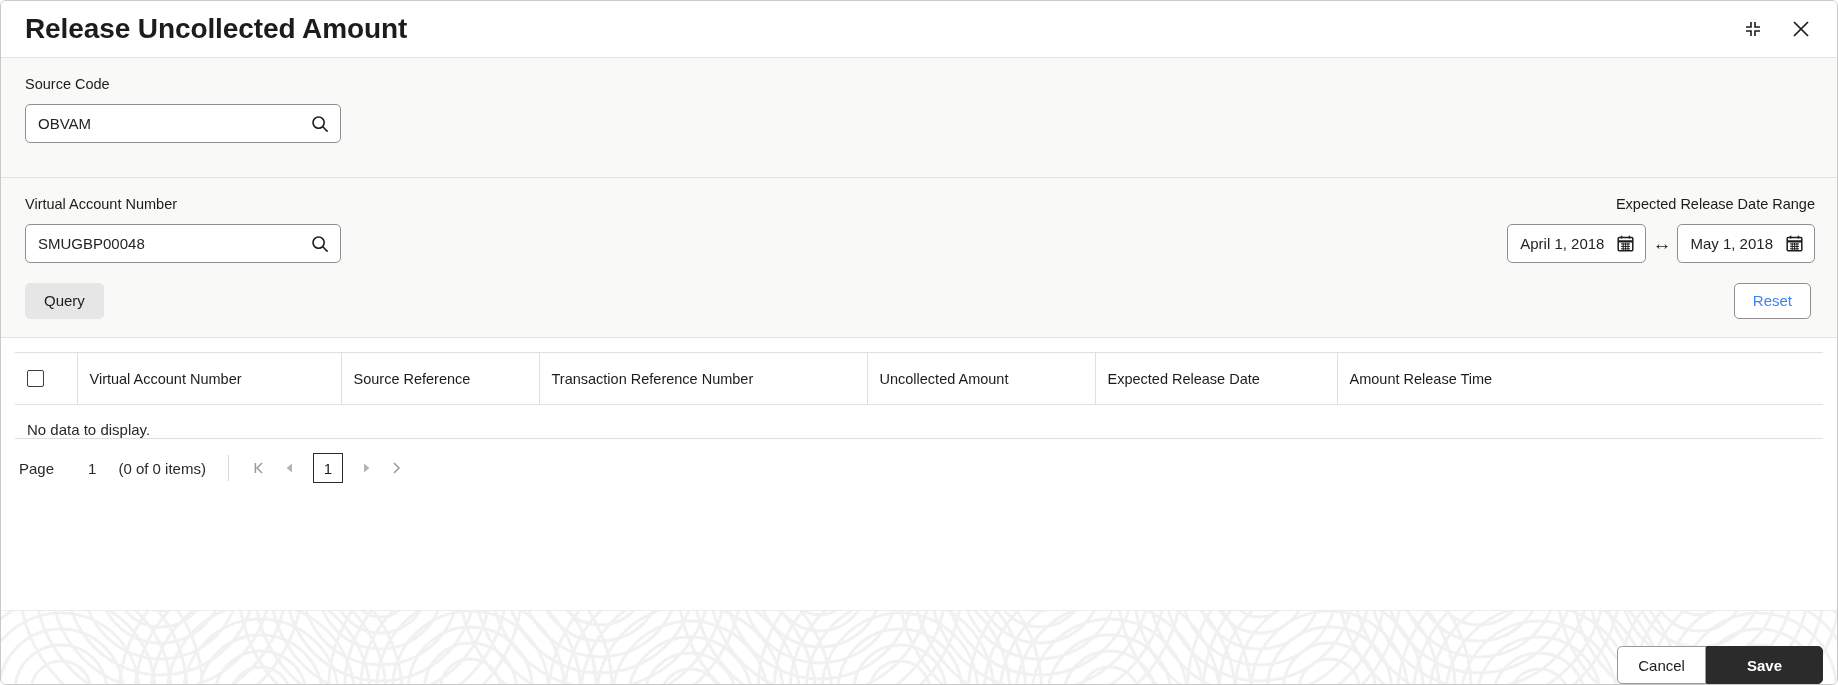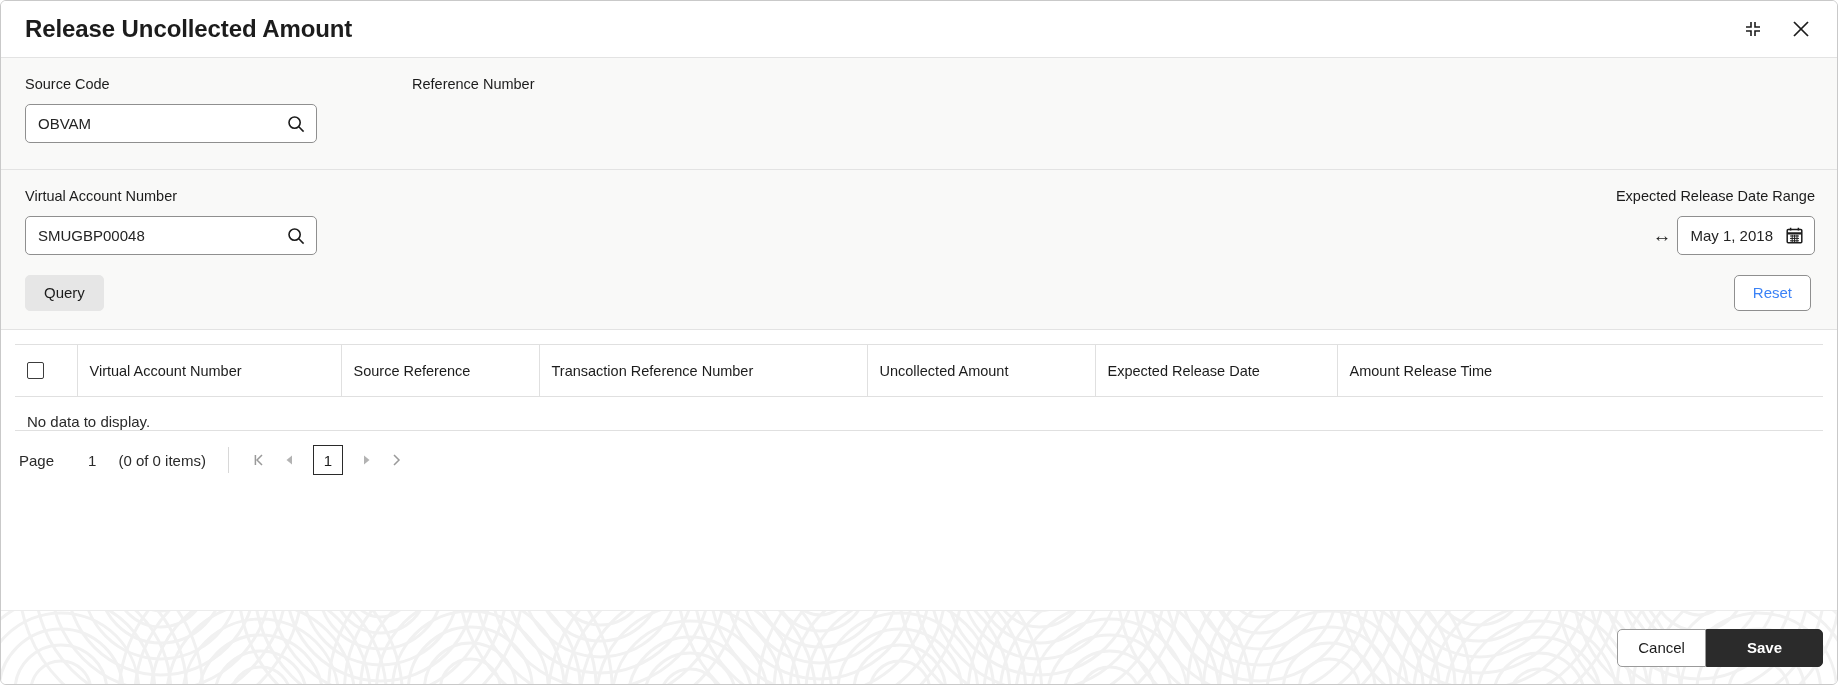--- a/index.html
+++ b/index.html
@@ -26,21 +26,21 @@
   .titlebar {
     height: 57px;
     flex: 0 0 57px;
     background: #ffffff;
     border-bottom: 1px solid #e3e3e3;
     display: flex;
     align-items: center;
     padding: 0 22px 0 24px;
   }
   .title-text {
-    font-size: 24px;
+    font-size: 28px;
     font-weight: bold;
     color: #1c1c1c;
     letter-spacing: -0.1px;
     white-space: nowrap;
   }
   .title-actions {
     margin-left: auto;
     display: flex;
     align-items: center;
     gap: 20px;
@@ -56,21 +56,21 @@
     border: none;
     padding: 0;
   }
 
   
   .section {
     background: #f9f9f8;
     border-bottom: 1px solid #e3e3e3;
     padding: 18px 22px 20px 14px;
   }
-  .section.sec-1 { padding-bottom: 26px; }
+  .section.sec-1 { padding-bottom: 34px; }
   .section.sec-2 { padding-bottom: 18px; }
 
   .field-row {
     display: flex;
     align-items: flex-start;
   }
   .field {
     display: flex;
     flex-direction: column;
   }
@@ -88,21 +88,21 @@
   .field-static {
     font-size: 15px;
     color: #2a2a2a;
     line-height: 38px;
     padding-top: 2px;
   }
 
   
   .input-wrap {
     position: relative;
-    width: 292px;
+    width: 316px;
     height: 39px;
     background: #ffffff;
     border: 1px solid #8f8f8f;
     border-radius: 5px;
     display: flex;
     align-items: flex-end;
   }
   .input-wrap input {
     flex: 1;
     border: none;
@@ -270,21 +270,21 @@
   }
 
   
   .footer {
     position: relative;
     flex: 0 0 74px;
     height: 74px;
     background: #ffffff;
     border-top: 1px solid #ececec;
     display: flex;
-    align-items: center;
+    align-items: flex-end;
     justify-content: flex-end;
     padding: 0 14px 0 0;
     overflow: hidden;
   }
   .footer-watermark {
     position: absolute;
     inset: 0;
     pointer-events: none;
     opacity: 1;
   }
@@ -352,21 +352,20 @@
           <input type="text" value="OBVAM" style="">
           <span class="input-icon">
             <svg width="20" height="20" viewBox="0 0 20 20" fill="none" stroke="#1c1c1c" stroke-width="1.6">
               <circle cx="8.6" cy="8.6" r="5.6"></circle>
               <line x1="12.8" y1="12.8" x2="17.6" y2="17.6"></line>
             </svg>
           </span>
         </div>
       </div>
       <div class="field col-2">
-        <span class="field-label">Reference Number</span>
         <span class="field-static"></span>
       </div>
     </div>
   </div>
 
   <div class="section sec-2">
     <div class="field-row">
       <div class="field col-1">
         <span class="field-label">Virtual Account Number</span>
         <div class="input-wrap">
@@ -377,20 +376,39 @@
               <line x1="12.8" y1="12.8" x2="17.6" y2="17.6"></line>
             </svg>
           </span>
         </div>
       </div>
 
 
       <div class="field col-3">
         <span class="field-label">Expected Release Date Range</span>
         <div class="date-range">
+          <div class="date-box">
+            <span class="date-text">April 1, 2018</span>
+            <span style="display:flex;">
+              <svg width="19" height="19" viewBox="0 0 19 19" fill="none" stroke="#1c1c1c" stroke-width="1.5">
+                <rect x="2.2" y="3.6" width="14.6" height="13.2" rx="1"></rect>
+                <line x1="2.2" y1="7.4" x2="16.8" y2="7.4" stroke-width="2.2"></line>
+                <line x1="5.6" y1="1.8" x2="5.6" y2="4.6"></line>
+                <line x1="13.4" y1="1.8" x2="13.4" y2="4.6"></line>
+                <g stroke-width="1">
+                  <line x1="5" y1="10" x2="14" y2="10"></line>
+                  <line x1="5" y1="12.4" x2="14" y2="12.4"></line>
+                  <line x1="5" y1="14.8" x2="14" y2="14.8"></line>
+                  <line x1="7.2" y1="8.8" x2="7.2" y2="16"></line>
+                  <line x1="9.6" y1="8.8" x2="9.6" y2="16"></line>
+                  <line x1="12" y1="8.8" x2="12" y2="16"></line>
+                </g>
+              </svg>
+            </span>
+          </div>
           <span class="range-sep">↔</span>
           <div class="date-box">
             <span class="date-text">May 1, 2018</span>
             <span style="display:flex;">
               <svg width="19" height="19" viewBox="0 0 19 19" fill="none" stroke="#1c1c1c" stroke-width="1.5">
                 <rect x="2.2" y="3.6" width="14.6" height="13.2" rx="1"></rect>
                 <line x1="2.2" y1="7.4" x2="16.8" y2="7.4" stroke-width="2.2"></line>
                 <line x1="5.6" y1="1.8" x2="5.6" y2="4.6"></line>
                 <line x1="13.4" y1="1.8" x2="13.4" y2="4.6"></line>
                 <g stroke-width="1">

